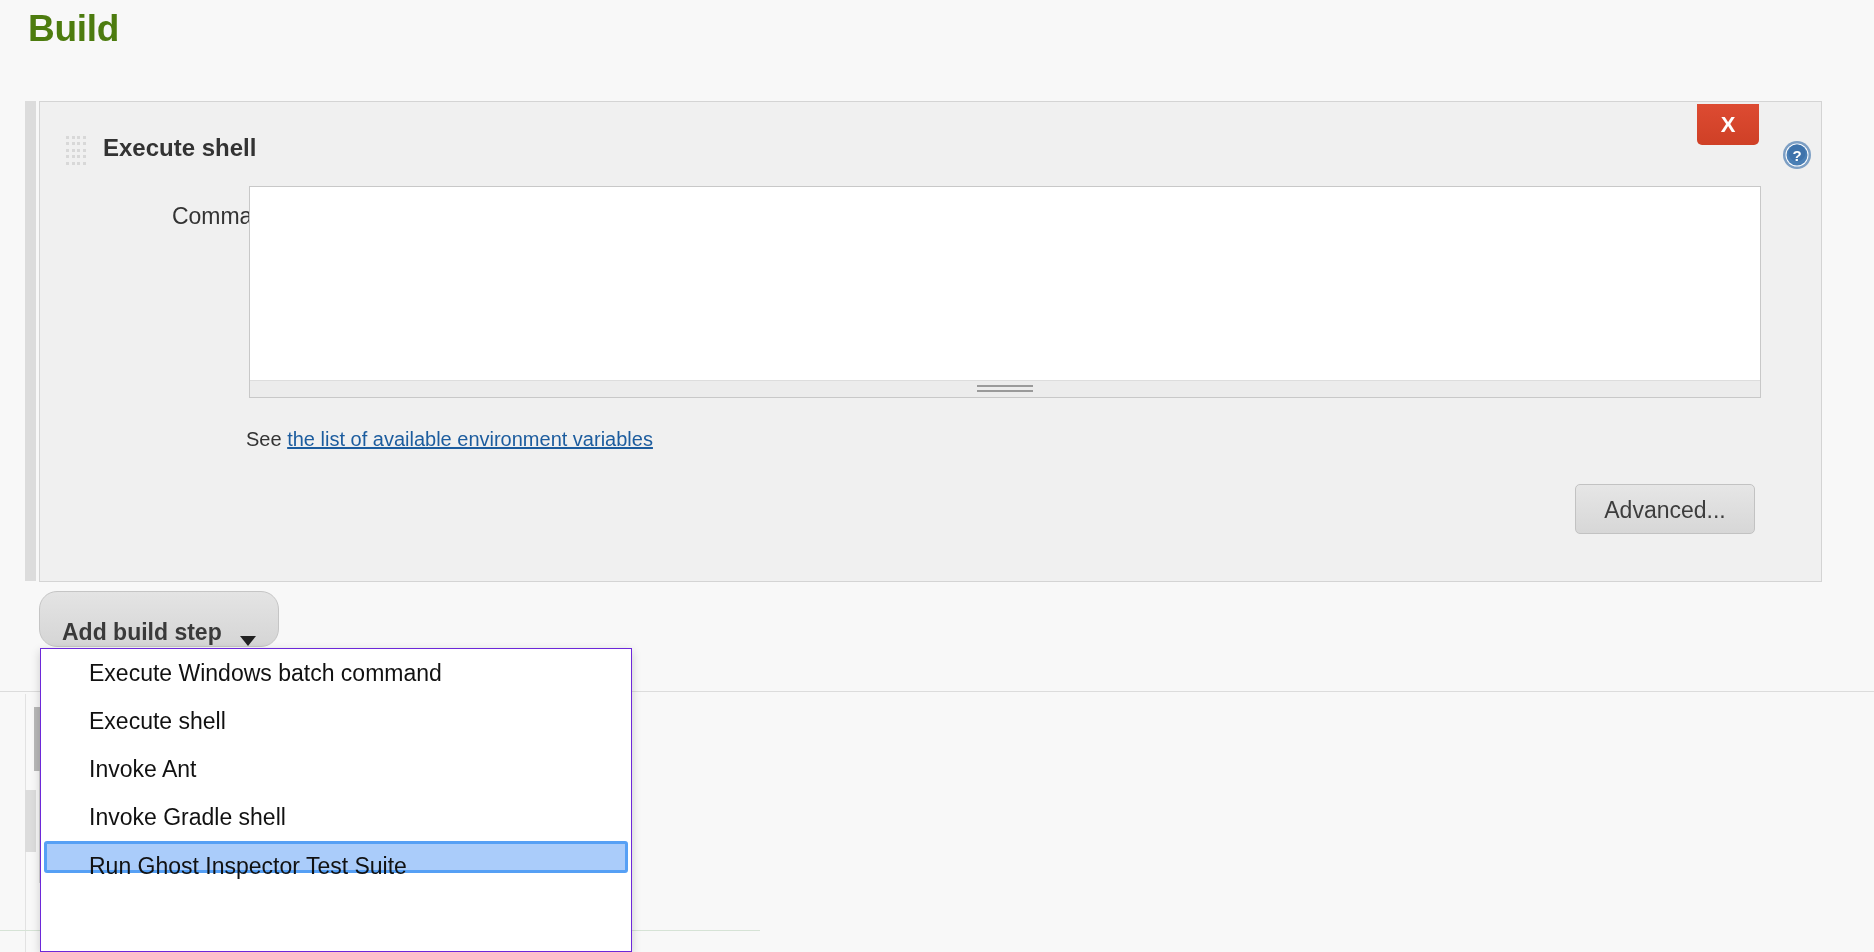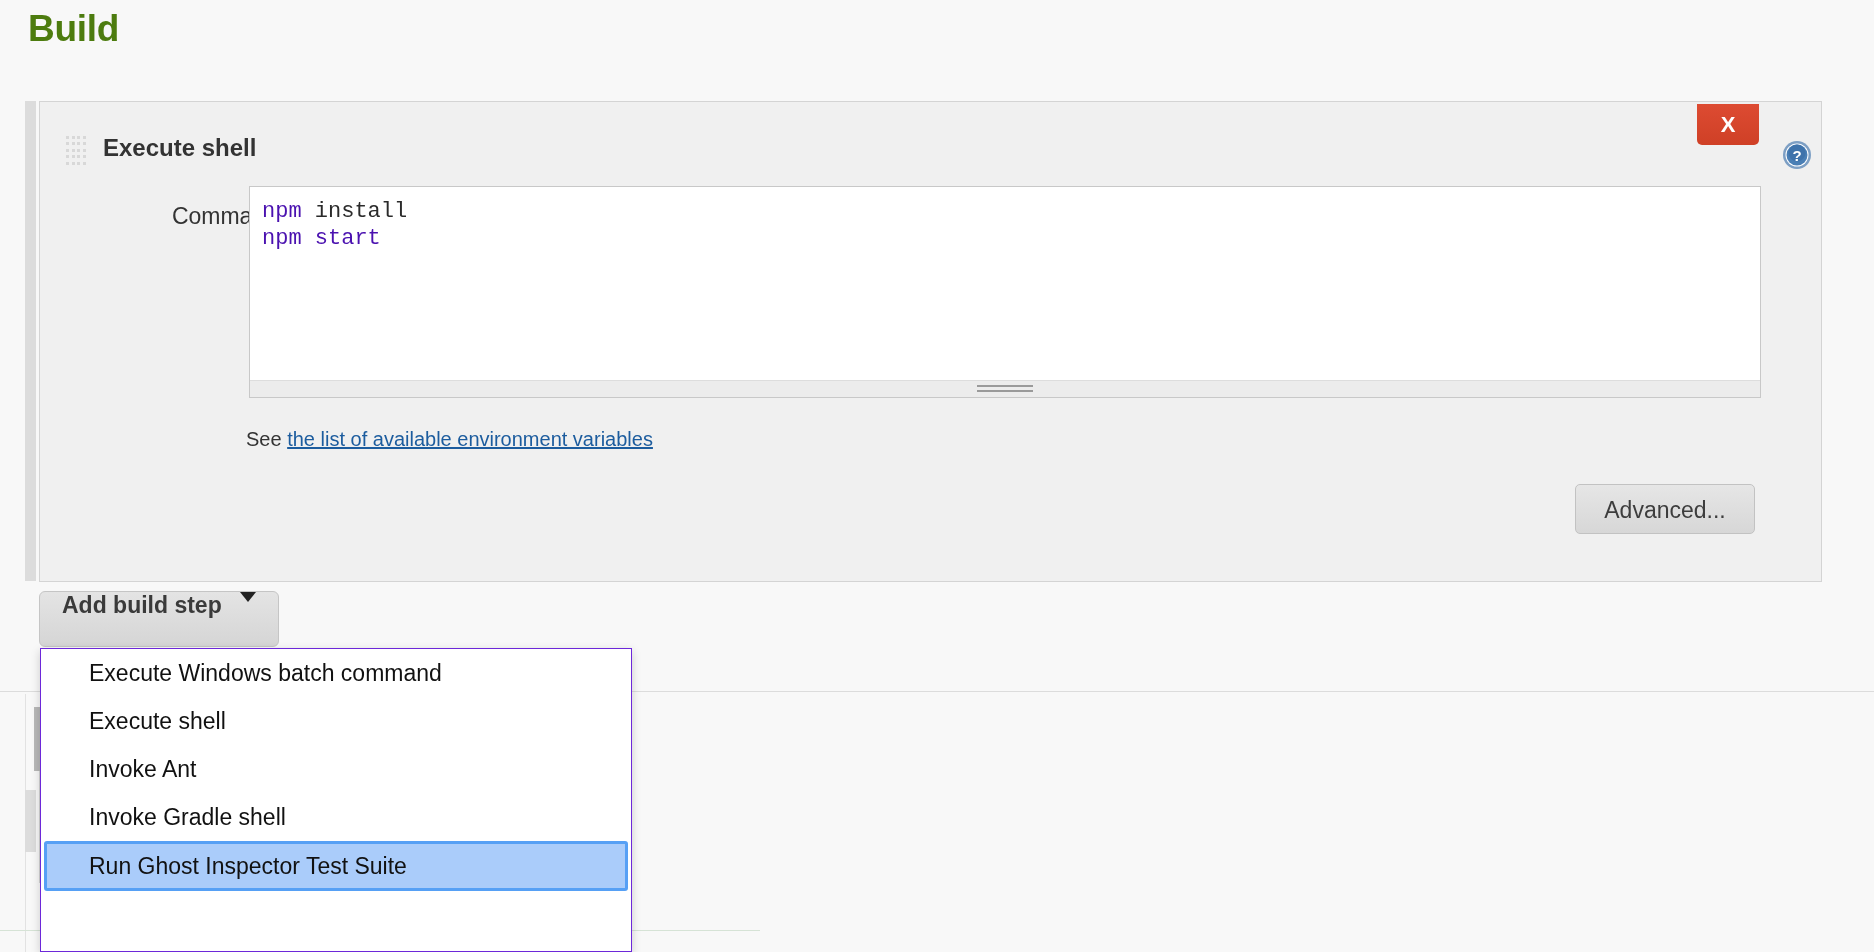--- a/index.html
+++ b/index.html
@@ -197,30 +197,30 @@
 
   
   .add-step-btn {
     position: absolute;
     left: 39px;
     top: 591px;
     width: 240px;
     height: 56px;
     background: linear-gradient(#e4e4e4, #d5d5d5);
     border: 1px solid #c5c5c5;
-    border-radius: 6px;
+    border-radius: 18px;
     font-size: 23px;
     font-weight: bold;
     color: #3a3a3a;
     font-family: "Liberation Sans", sans-serif;
     cursor: pointer;
     padding: 0 15px 0 22px;
     text-align: left;
     display: flex;
-    align-items: flex-start;
+    align-items: flex-end;
     box-sizing: border-box;
   }
   .caret {
     margin-left: 18px;
     width: 0;
     height: 0;
     border-left: 8px solid transparent;
     border-right: 8px solid transparent;
     border-top: 10px solid #222222;
     display: inline-block;
@@ -303,21 +303,21 @@
     cursor: pointer;
     box-sizing: border-box;
     white-space: nowrap;
   }
   .dd-item.selected {
     background: #aaccfa;
     border: 3px solid #56a0f5;
     border-radius: 3px;
     margin: 0 3px;
     padding-left: 42px;
-    height: 50px;
+    height: 32px;
     line-height: 44px;
   }
 </style>
 </head>
 <body>
 
 <div class="page-title">Build</div>
 
 <div class="section-box"></div>
 <div class="divider-top"></div>
@@ -362,22 +362,20 @@
     <circle cx="15" cy="15" r="11.5" fill="#ffffff"></circle>
     <circle cx="15" cy="15" r="10.5" fill="#4a7fb5"></circle>
     <circle cx="15" cy="13" r="8.5" fill="#3f73ab"></circle>
     <text x="15" y="21" font-family="Liberation Sans, sans-serif" font-size="15" font-weight="bold" fill="#ffffff" text-anchor="middle">?</text>
   </svg>
 </span>
 
 <div class="command-label">Command</div>
 
 <div class="textarea-wrap">
-  <div class="code-area"><span class="tok-cmd">npm</span><span class="tok-arg"> install</span>
-<span class="tok-cmd">npm</span><span class="tok-cmd"> start</span></div>
   <div class="ta-footer">
     <div class="resize-grip"></div>
   </div>
 </div>
 
 <div class="see-line"><span>See </span><a href="#">the list of available environment variables</a></div>
 
 <button class="advanced-btn">Advanced...</button>
 
 <button class="add-step-btn">

